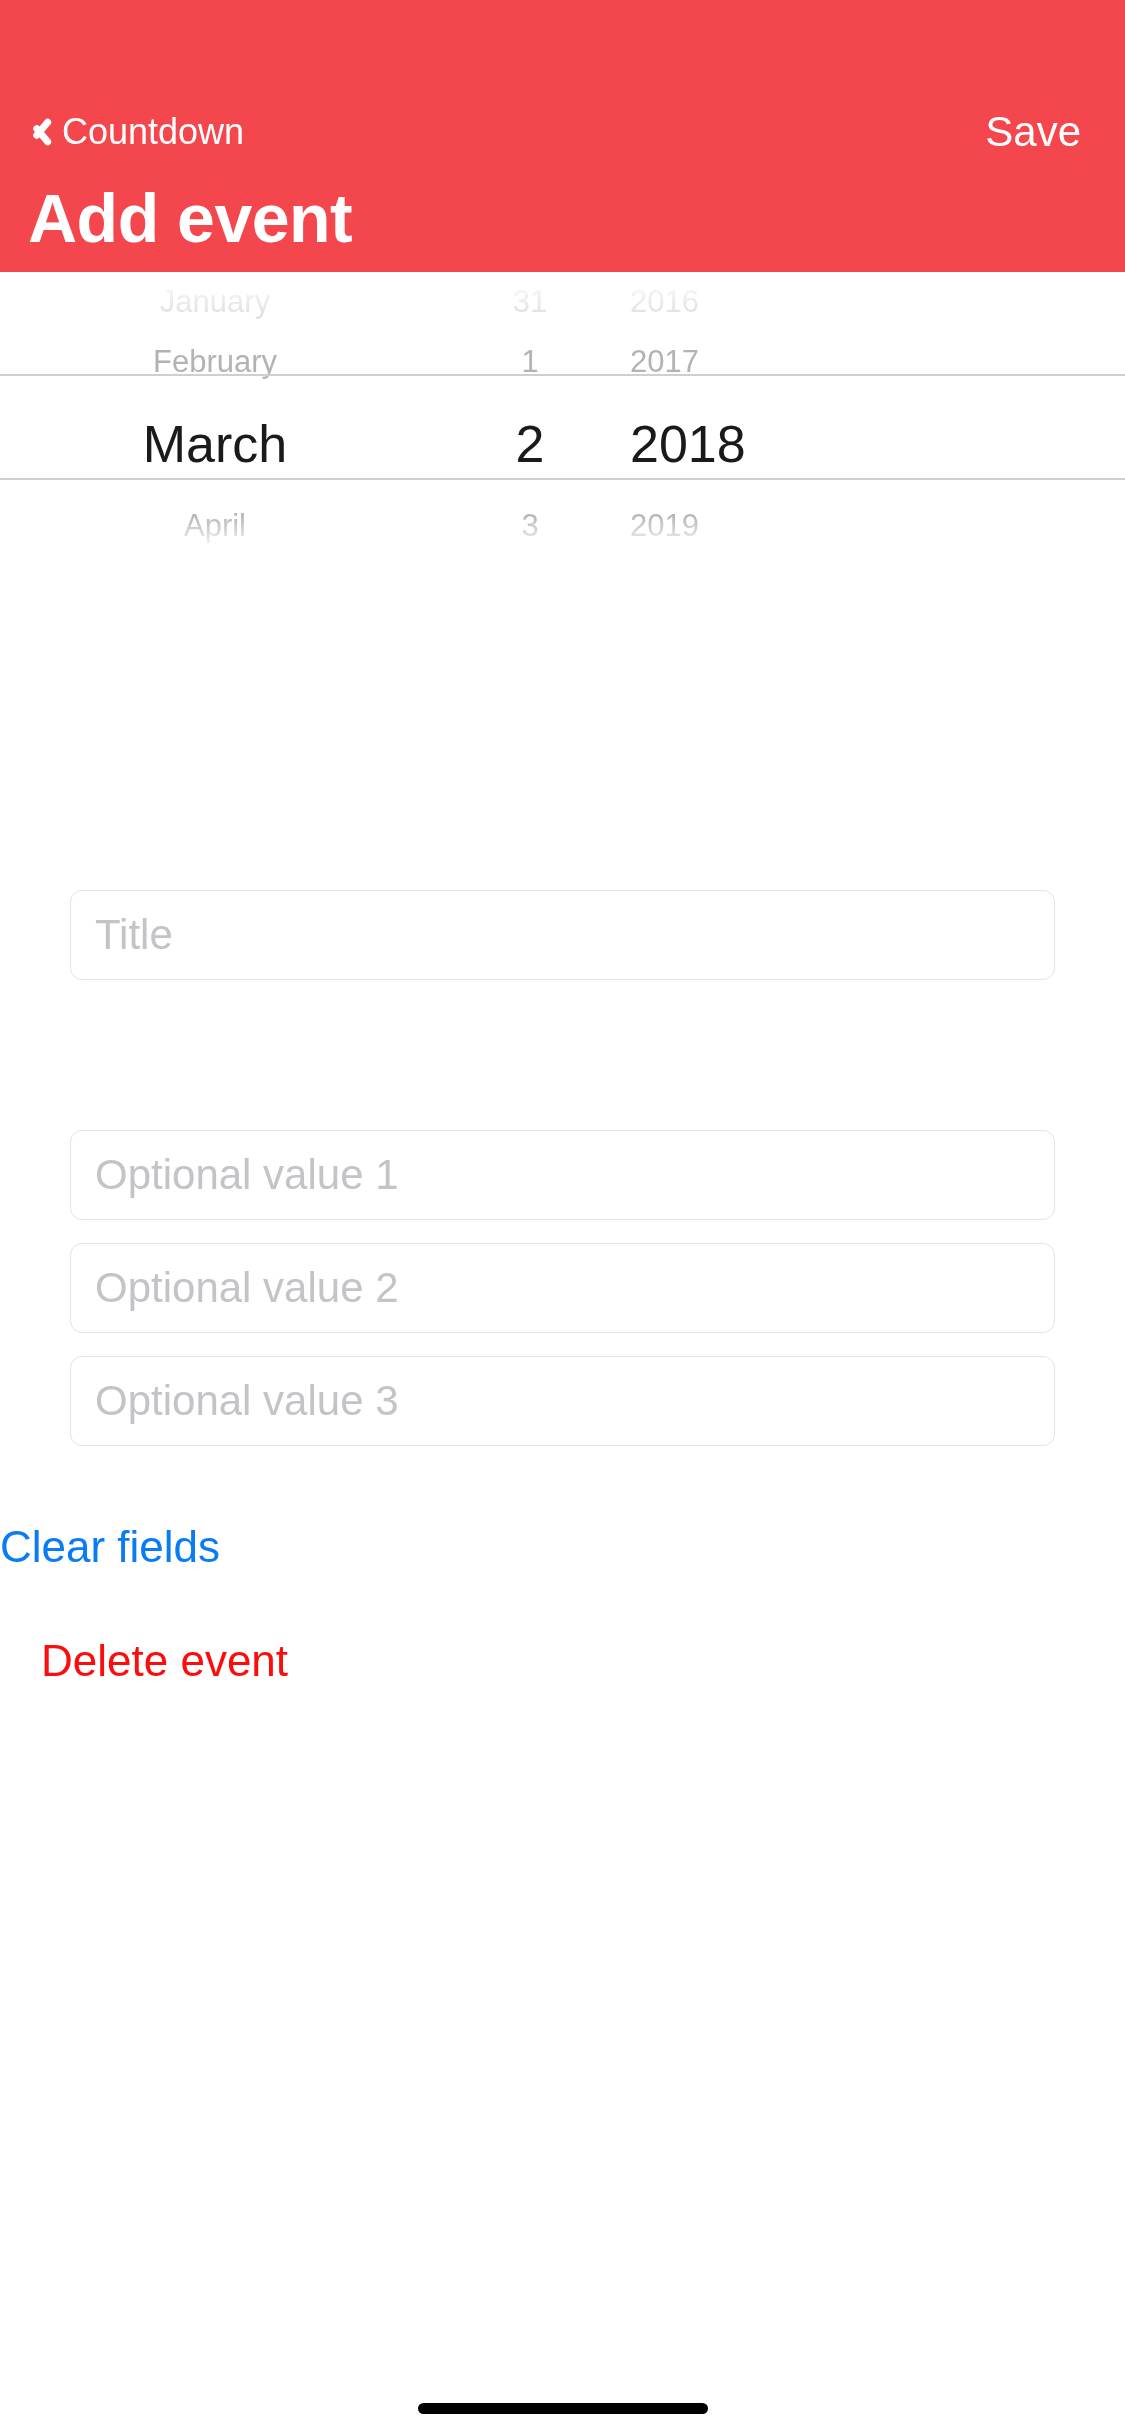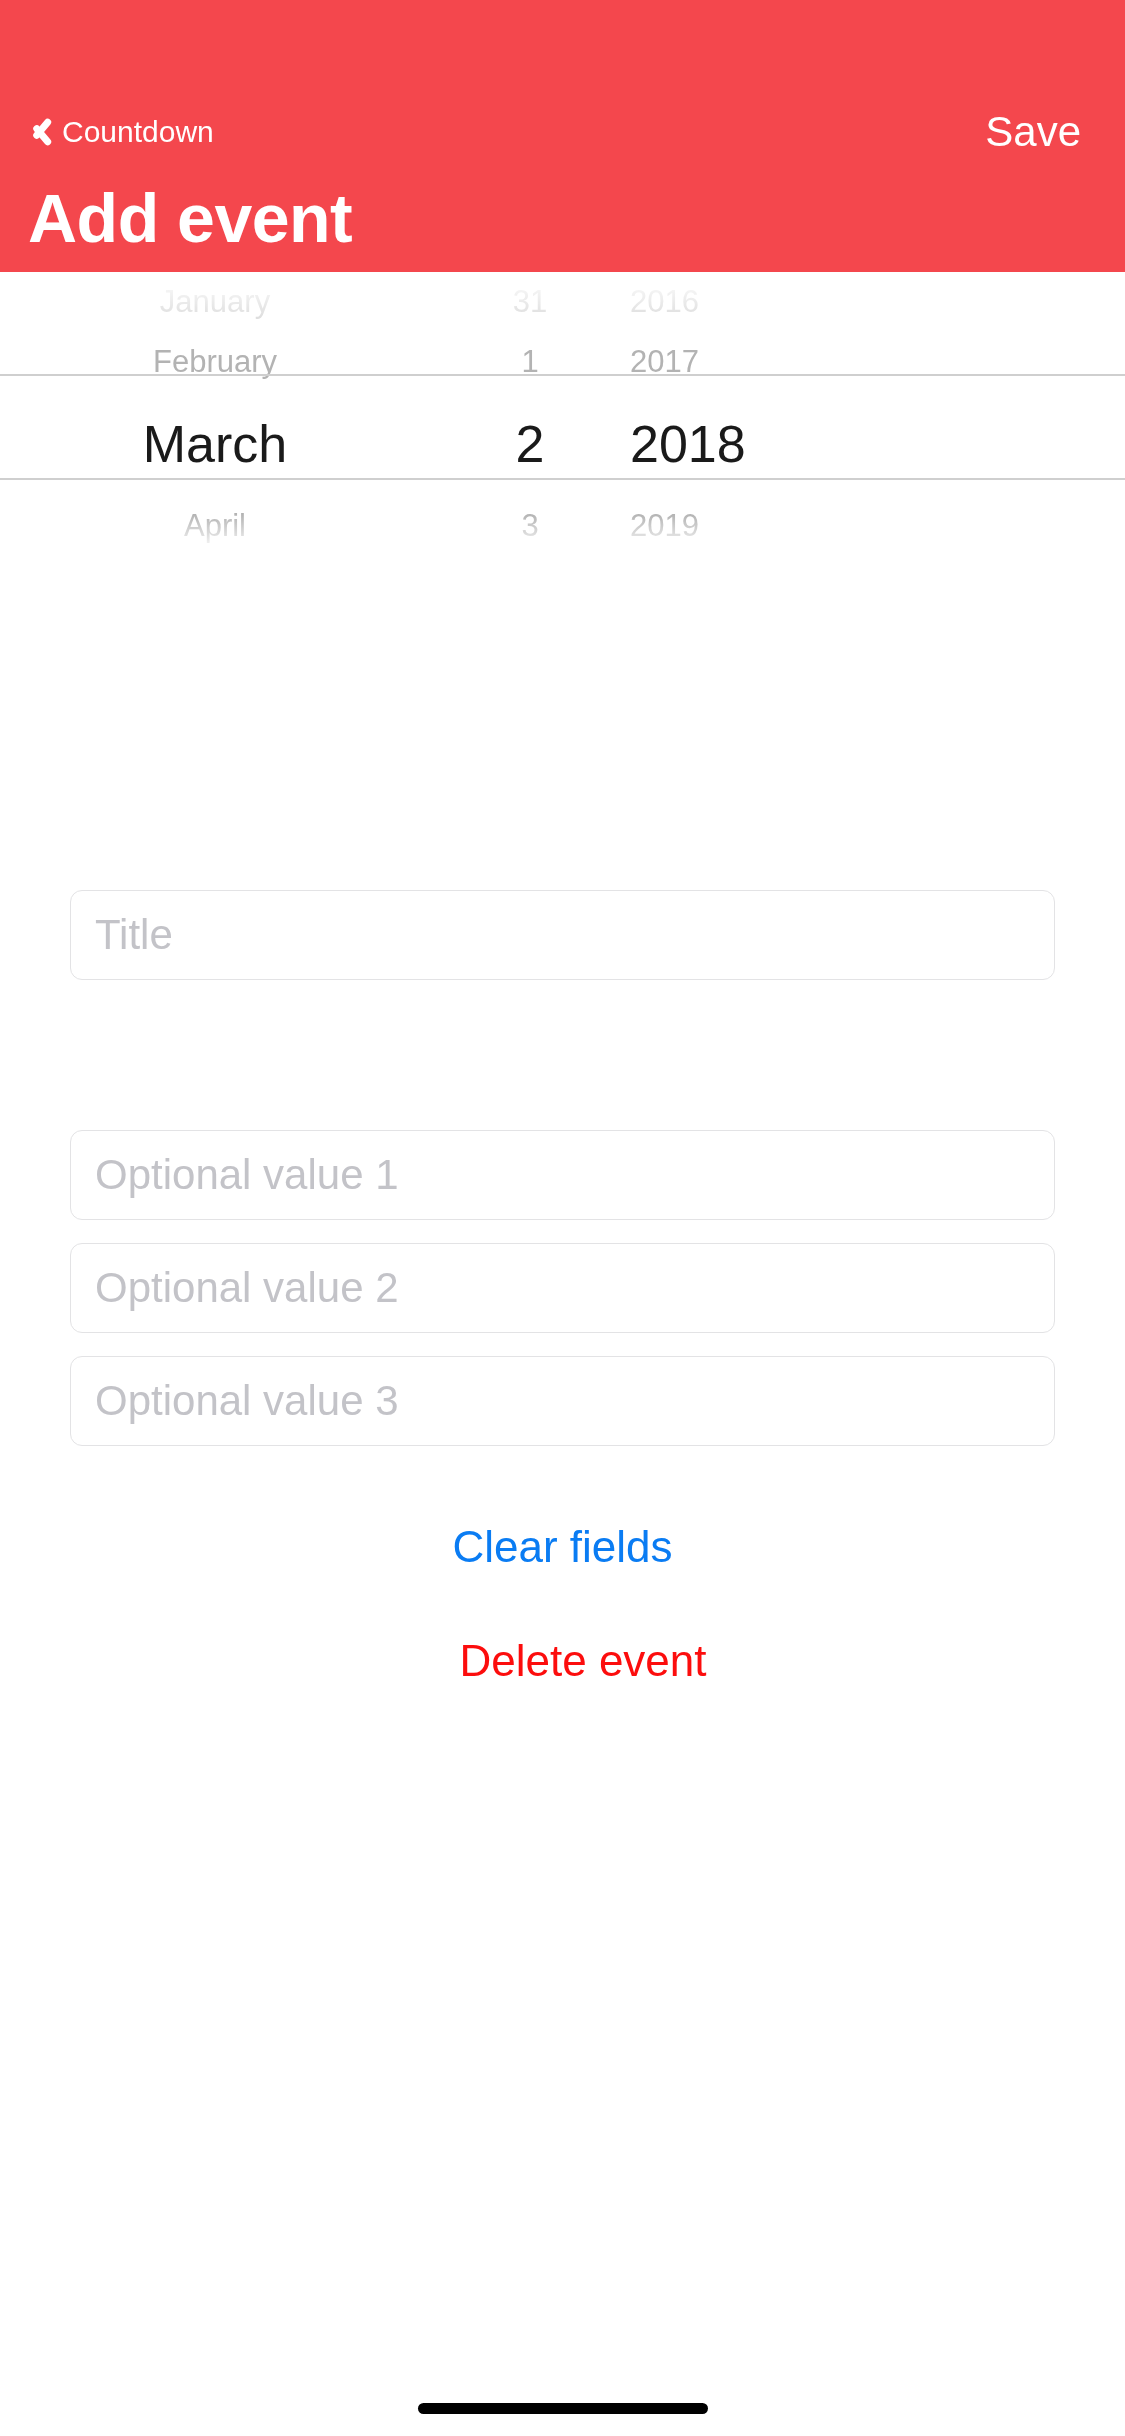--- a/index.html
+++ b/index.html
@@ -81,21 +81,21 @@
   .chev {
     width:30px; height:46px; position:relative; flex:none;
   }
   .chev::before, .chev::after {
     content:""; position:absolute; left:9px;
     width:7px; border-radius:4px; background:#ffffff;
   }
   .chev::before { top:5px; height:24px; transform-origin:bottom center; transform:rotate(40deg); }
   .chev::after  { bottom:5px; height:24px; transform-origin:top center; transform:rotate(-40deg); }
   .back-label {
-    font-size:30px; color:#ffffff; line-height:42px;
+    font-size:36px; color:#ffffff; line-height:42px;
   }
   .save-btn {
     position:absolute; right:44px; top:0;
     height:88px; display:flex; align-items:center;
     font-size:42px; color:#ffffff; cursor:pointer;
   }
 
   .large-title {
     position:absolute; left:28px; top:180px;
     font-size:68px; font-weight:bold; color:#ffffff;
@@ -157,21 +157,21 @@
   }
   .field input::placeholder { color:#c3c3c8; }
 
   #field-title { top:890px; }
   #field-opt1  { top:1130px; }
   #field-opt2  { top:1243px; }
   #field-opt3  { top:1356px; }
 
   
   .action {
-    position:absolute; left:0; width:1125px; text-align:center;
+    position:absolute; left:0; width:1125px; 
     font-size:44px; cursor:pointer;
   }
   #clear-fields { top:1522px; color:#0a7CF3; }
   #delete-event { top:1636px; color:#FC0D0D;padding-left:41px; }
 
   
   .home-indicator {
     position:absolute; left:50%; transform:translateX(-50%);
     bottom:22px; width:290px; height:11px;
     border-radius:6px; background:#000000;

